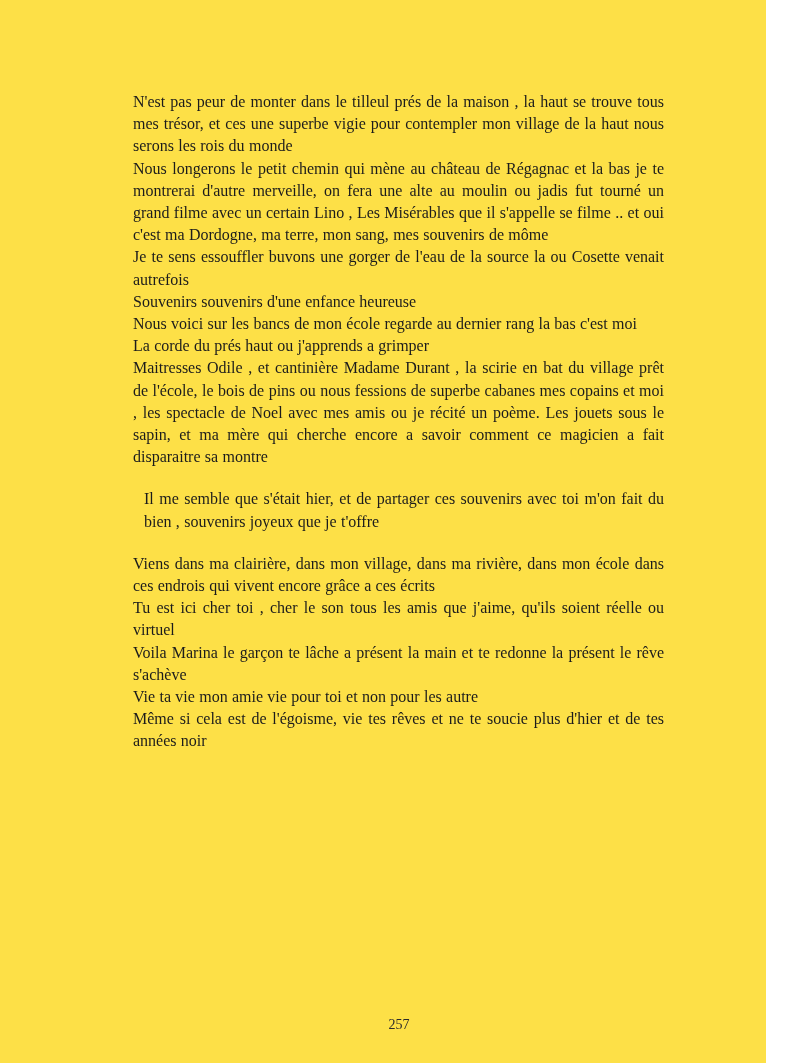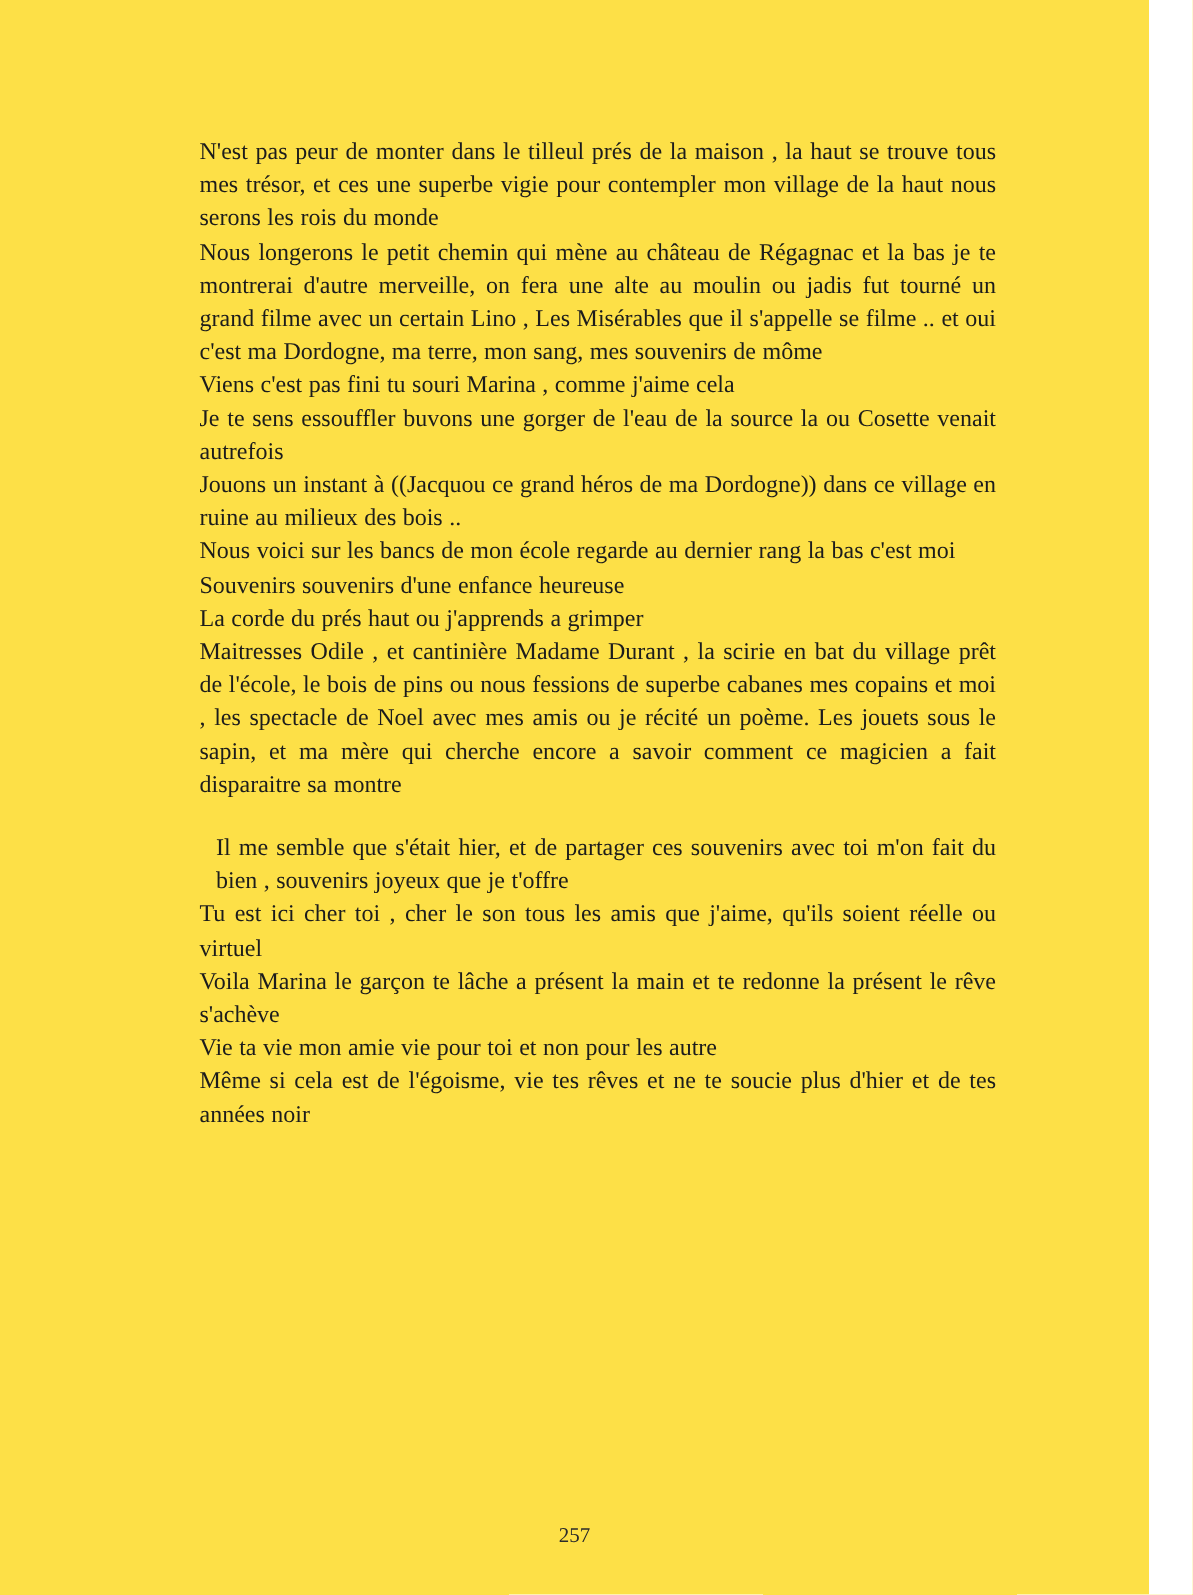--- a/index.html
+++ b/index.html
@@ -35,43 +35,42 @@
     word-spacing: 0.02em;
   }
   p.para.italic {
     margin-left: 11px;
   }
   p.para.gap {
     margin-top: 20px;
   }
   .page-number {
     position: absolute;
-    left: 0;
+    left: 16px;
     bottom: 30px;
     width: 100%;
     text-align: center;
     font-size: 14px;
     color: #2b2b2b;
     margin-top: 16px;
   }
 </style>
 </head>
 <body>
 
 <div class="page">
   <div class="textblock">
       <p class="para">N'est pas peur de monter dans le tilleul prés de la maison , la haut se trouve tous mes trésor, et ces une superbe vigie pour contempler mon village  de la haut nous serons les rois du monde</p>
       <p class="para">Nous longerons le petit chemin qui mène au château de Régagnac  et la bas je te montrerai d'autre merveille, on fera une alte au moulin ou jadis fut tourné un grand filme avec un certain Lino , Les Misérables que il s'appelle se filme .. et oui c'est ma Dordogne, ma terre, mon sang, mes souvenirs de môme</p>
-      <p class="para">Viens c'est pas fini tu souri Marina , comme j'aime cela</p>
       <p class="para">Je te sens essouffler buvons une gorger de l'eau de la source la ou Cosette venait autrefois</p>
-      <p class="para">Jouons un instant à ((Jacquou ce grand héros de ma Dordogne)) dans ce village en ruine au milieux des bois  ..</p>
+      <p class="para">Souvenirs souvenirs d'une enfance heureuse</p>
       <p class="para">Nous voici sur les bancs de mon école regarde au dernier rang la bas c'est moi</p>
-      <p class="para">Souvenirs souvenirs d'une enfance heureuse</p>
       <p class="para">La corde du prés haut ou j'apprends a grimper</p>
       <p class="para">Maitresses Odile , et cantinière Madame Durant , la scirie en bat du village prêt de l'école, le bois de pins ou nous fessions de superbe cabanes mes copains et moi , les spectacle de Noel avec mes amis ou je récité un poème. Les jouets sous le sapin, et ma mère qui cherche encore a savoir comment ce magicien a fait disparaitre sa montre</p>
       <p class="para italic gap">Il me semble que s'était hier, et de partager ces souvenirs avec toi m'on fait du bien , souvenirs joyeux que je t'offre</p>
+      <p class="para gap">Viens dans ma clairière, dans mon village, dans ma rivière, dans mon école dans ces endrois qui vivent encore grâce a ces écrits</p>
       <p class="para">Tu est ici cher toi , cher le son tous les amis que j'aime, qu'ils soient réelle ou virtuel</p>
       <p class="para">Voila Marina le garçon te lâche a présent la main et te redonne la présent le rêve s'achève</p>
       <p class="para">Vie ta vie mon amie vie pour toi et non pour les autre</p>
       <p class="para">Même si cela est de l'égoisme, vie tes rêves et ne te soucie plus d'hier et de tes années noir</p>
     </div>
   <div class="page-number">257</div>
 </div>
 
 </body></html>

